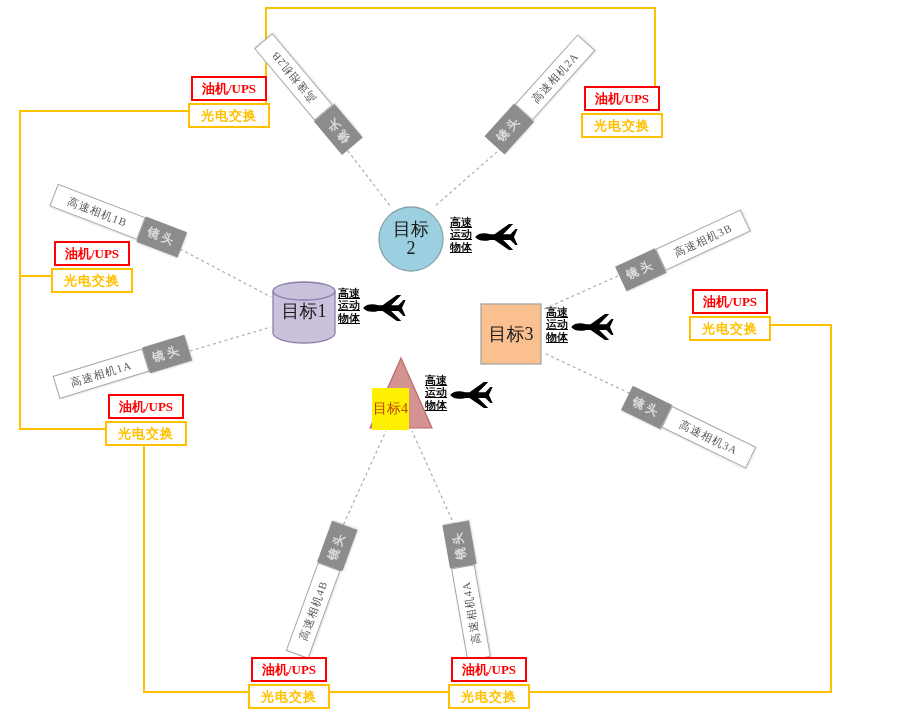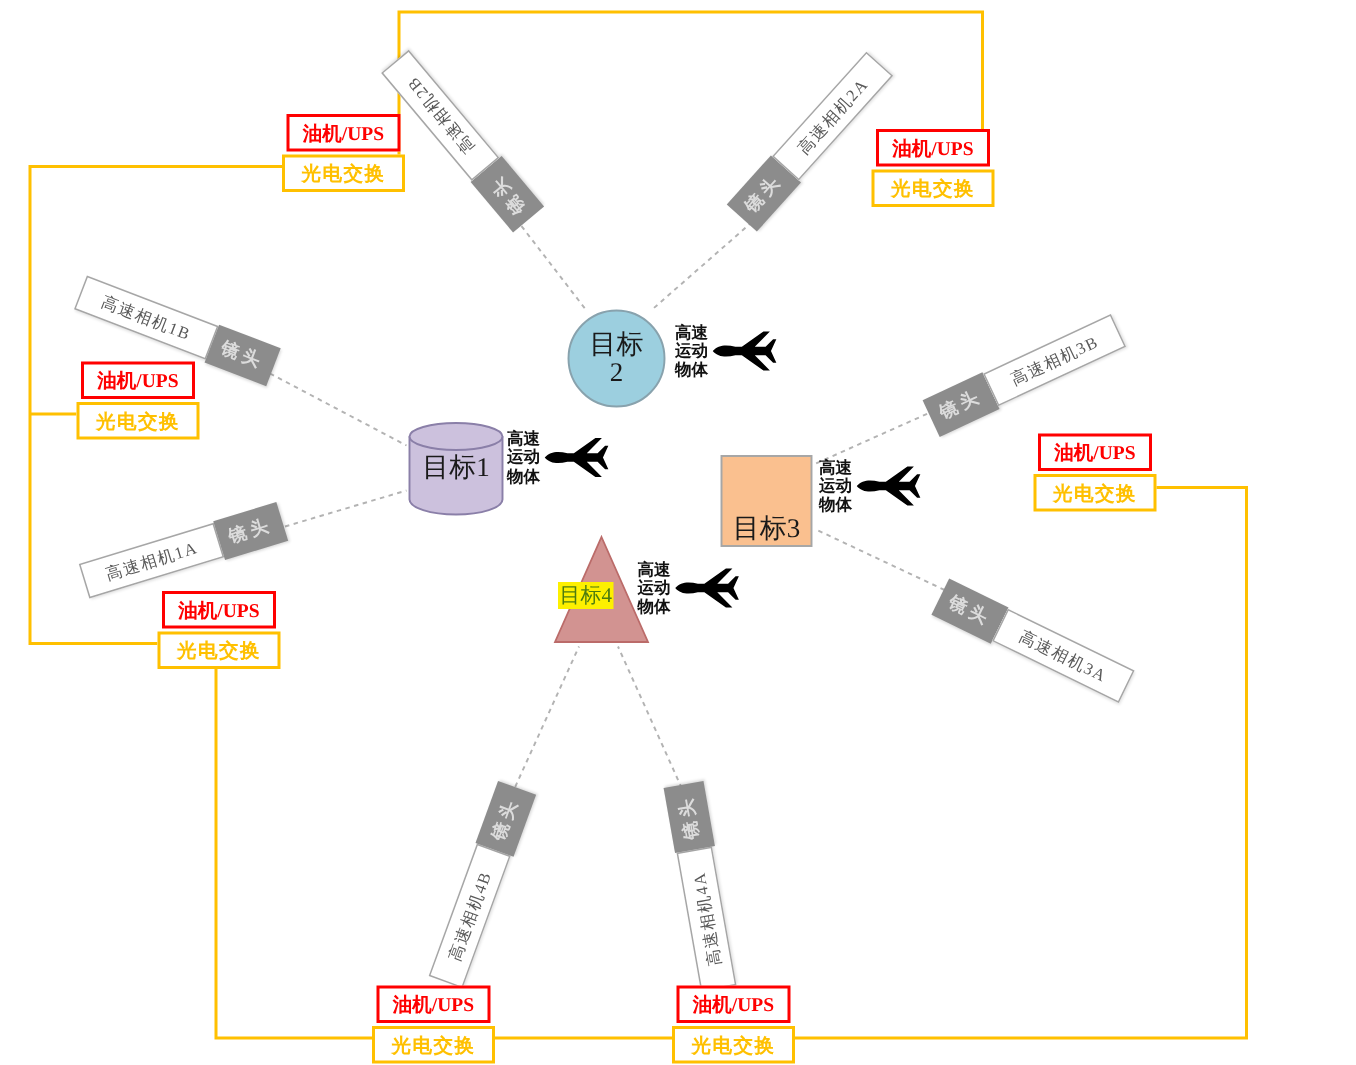--- a/index.html
+++ b/index.html
@@ -13,32 +13,32 @@
        display:flex;align-items:center;justify-content:center;
        font-size:11px;color:#595959;letter-spacing:1px;white-space:nowrap;box-shadow:1px 1px 2px rgba(0,0,0,0.12);}
   .lens{width:44px;height:27px;background:#8c8c8c;display:flex;align-items:center;justify-content:center;
         font-size:12px;font-weight:bold;color:#dcdcdc;letter-spacing:3px;white-space:nowrap;box-shadow:1px 1px 2px rgba(0,0,0,0.15);}
 
   
   .target{position:absolute;z-index:3;}
   .target .tlabel{position:absolute;left:0;width:100%;text-align:center;font-size:18px;color:#1a1a1a;line-height:1.05;}
 
   
-  .mo{position:absolute;display:flex;align-items:center;z-index:4;}
+  .mo{position:absolute;display:flex;align-items:flex-end;z-index:4;text-decoration:underline;}
   .mo-text{font-family:"Liberation Sans",sans-serif;font-weight:bold;font-size:11px;color:#111;line-height:1.12;white-space:nowrap;}
   .plane{width:46px;height:32px;margin-left:1px;}
 
   
   .pair{position:absolute;z-index:5;}
   .pbox{background:#fff;display:flex;align-items:center;justify-content:center;
         font-weight:bold;font-size:13px;white-space:nowrap;}
   .ups{width:72px;height:21px;border:2px solid #ff0000;color:#ff0000;}
   .opt{width:78px;height:21px;border:2px solid #ffc000;color:#ffc000;margin-top:2px;margin-left:-3px;letter-spacing:1px;}
 
-  .hl4{position:absolute;z-index:4;background:#fdf000;padding:0 1px;font-size:14px;color:#4d7c0f;white-space:nowrap;}
+  .hl4{position:absolute;z-index:4;background:#fdf000;padding:12px 1px;font-size:14px;color:#c2410c;white-space:nowrap;}
 </style>
 </head>
 <body>
 
 <div id="canvas">
 
   <svg class="underlay" width="904" height="710">
     <g stroke="#ffc000" stroke-width="2" fill="none">
       <polyline points="188,111 20,111 20,429 105,429"></polyline>
       <polyline points="20,276 51,276"></polyline>
@@ -146,21 +146,21 @@
     <div class="tlabel" style="top:14px;">
       <div>目标</div>
       <div>2</div>
     </div>
   </div>
 
   <div class="target" style="left:480px;top:303px;width:62px;height:62px;">
     <svg width="62" height="62" viewBox="0 0 62 62">
       <rect x="1" y="1" width="60" height="60" fill="#fac08f" stroke="#a6a6a6" stroke-width="1.3"></rect>
     </svg>
-    <div class="tlabel" style="top:22px;margin-top:18px;">目标3</div>
+    <div class="tlabel" style="top:22px;">目标3</div>
   </div>
 
   <div class="target" style="left:368px;top:356px;width:66px;height:74px;">
     <svg width="66" height="74" viewBox="0 0 66 74">
       <polygon points="33,2 64,72 2,72" fill="#d29391" stroke="#bb6b69" stroke-width="1.2"></polygon>
     </svg>
   </div>
   <div class="hl4" style="left:372px;top:388px;">目标4</div>
 
   <div class="mo" style="left:450px;top:216px;">

